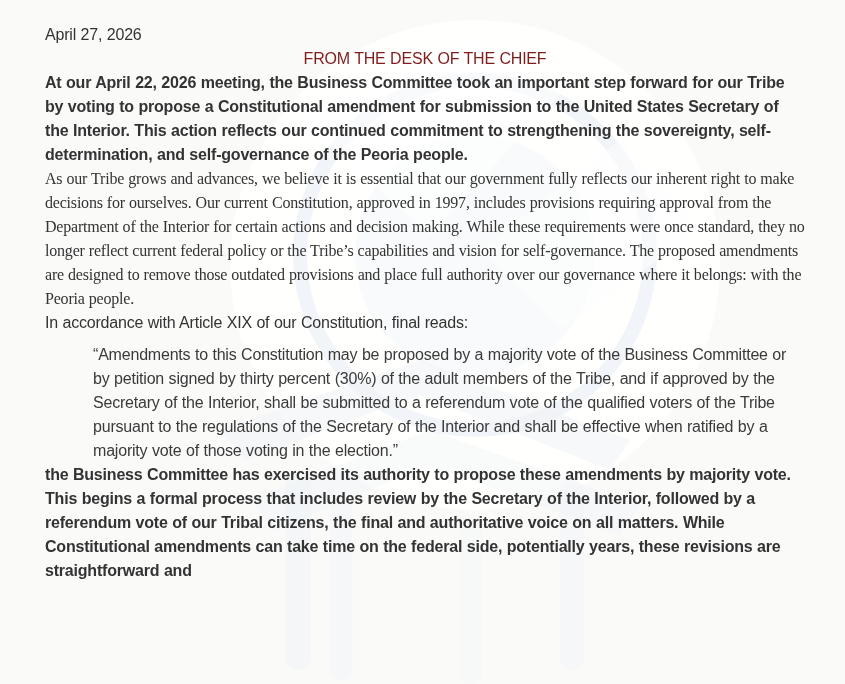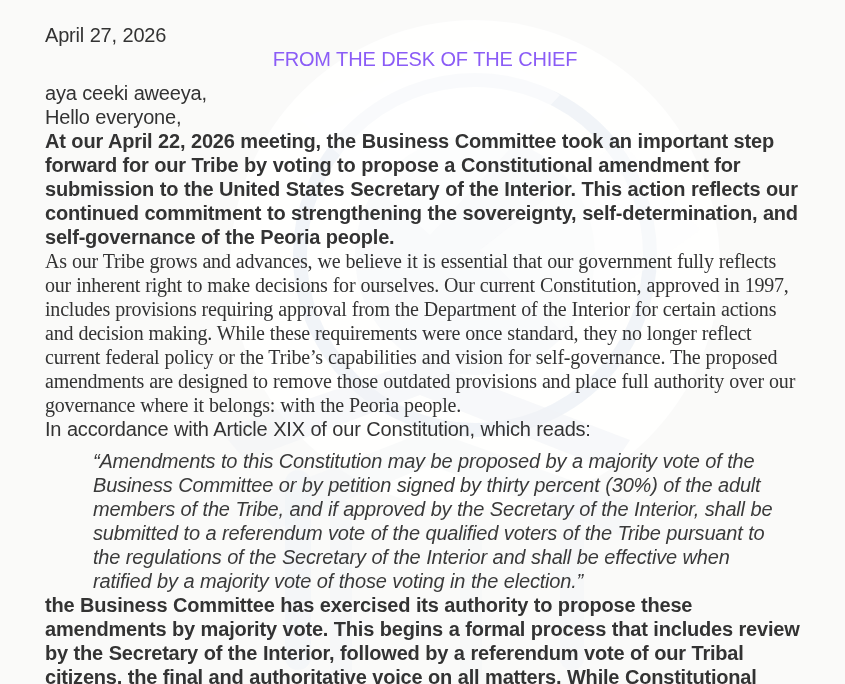--- a/index.html
+++ b/index.html
@@ -28,43 +28,42 @@
     left: 0;
     pointer-events: none;
   }
   .content {
     position: relative;
     padding: 23px 40px 0 45px;
     z-index: 1;
   }
   .content p, .content div.line, .content blockquote {
     margin: 0;
-    font-size: 20px;
+    font-size: 16px;
     line-height: 24px;
     letter-spacing: -0.2px;
     word-spacing: 0.3px;
   }
   .date-line {
     margin-top: 0;
   }
   .heading {
     margin-top: 13px;
     text-align: center;
     letter-spacing: 0.1px;
-    color: #8b5cf6;
+    color: #7f1d1d;
   }
   .greeting {
     margin-top: 10px;
   }
   .para1 { margin-top: 8px; font-weight: bold; }
   .para2 { margin-top: 12px; font-family: Liberation Serif, serif; }
   .quote-intro { margin-top: 12px; }
   blockquote.quote {
     margin: 8px 18px 0 48px;
-    font-style: italic;
     color: #3a3a3a;
   }
   .para3 { margin-top: 10px; font-weight: bold; }
 </style>
 </head>
 <body>
 
 <div class="page">
 
   <svg class="watermark" width="845" height="684" viewBox="0 0 845 684">
@@ -84,29 +83,25 @@
     <rect x="560" y="480" width="24" height="190" rx="12" fill="#f1f3f7" opacity="0.5"></rect>
     <rect x="460" y="520" width="22" height="164" rx="11" fill="#f3f5f8" opacity="0.5"></rect>
   </svg>
 
   <div class="content">
 
     <p class="date-line">April 27, 2026</p>
 
     <p class="heading">FROM THE DESK OF THE CHIEF</p>
 
-    <div class="greeting">
-      <div class="line">aya ceeki aweeya,</div>
-      <div class="line">Hello everyone,</div>
-    </div>
 
     <p class="para1">At our April 22, 2026 meeting, the Business Committee took an important step forward for our Tribe by voting to propose a Constitutional amendment for submission to the United States Secretary of the Interior. This action reflects our continued commitment to strengthening the sovereignty, self-determination, and self-governance of the Peoria people.</p>
 
     <p class="para2">As our Tribe grows and advances, we believe it is essential that our government fully reflects our inherent right to make decisions for ourselves. Our current Constitution, approved in 1997, includes provisions requiring approval from the Department of the Interior for certain actions and decision making. While these requirements were once standard, they no longer reflect current federal policy or the Tribe’s capabilities and vision for self-governance. The proposed amendments are designed to remove those outdated provisions and place full authority over our governance where it belongs: with the Peoria people.</p>
 
-    <p class="quote-intro">In accordance with Article XIX of our Constitution, which reads:</p>
+    <p class="quote-intro">In accordance with Article XIX of our Constitution, final reads:</p>
 
     <blockquote class="quote">“Amendments to this Constitution may be proposed by a majority vote of the Business Committee or by petition signed by thirty percent (30%) of the adult members of the Tribe, and if approved by the Secretary of the Interior, shall be submitted to a referendum vote of the qualified voters of the Tribe pursuant to the regulations of the Secretary of the Interior and shall be effective when ratified by a majority vote of those voting in the election.”</blockquote>
 
     <p class="para3">the Business Committee has exercised its authority to propose these amendments by majority vote. This begins a formal process that includes review by the Secretary of the Interior, followed by a referendum vote of our Tribal citizens, the final and authoritative voice on all matters. While Constitutional amendments can take time on the federal side, potentially years, these revisions are straightforward and</p>
 
   </div>
 </div>
 
 </body></html>

